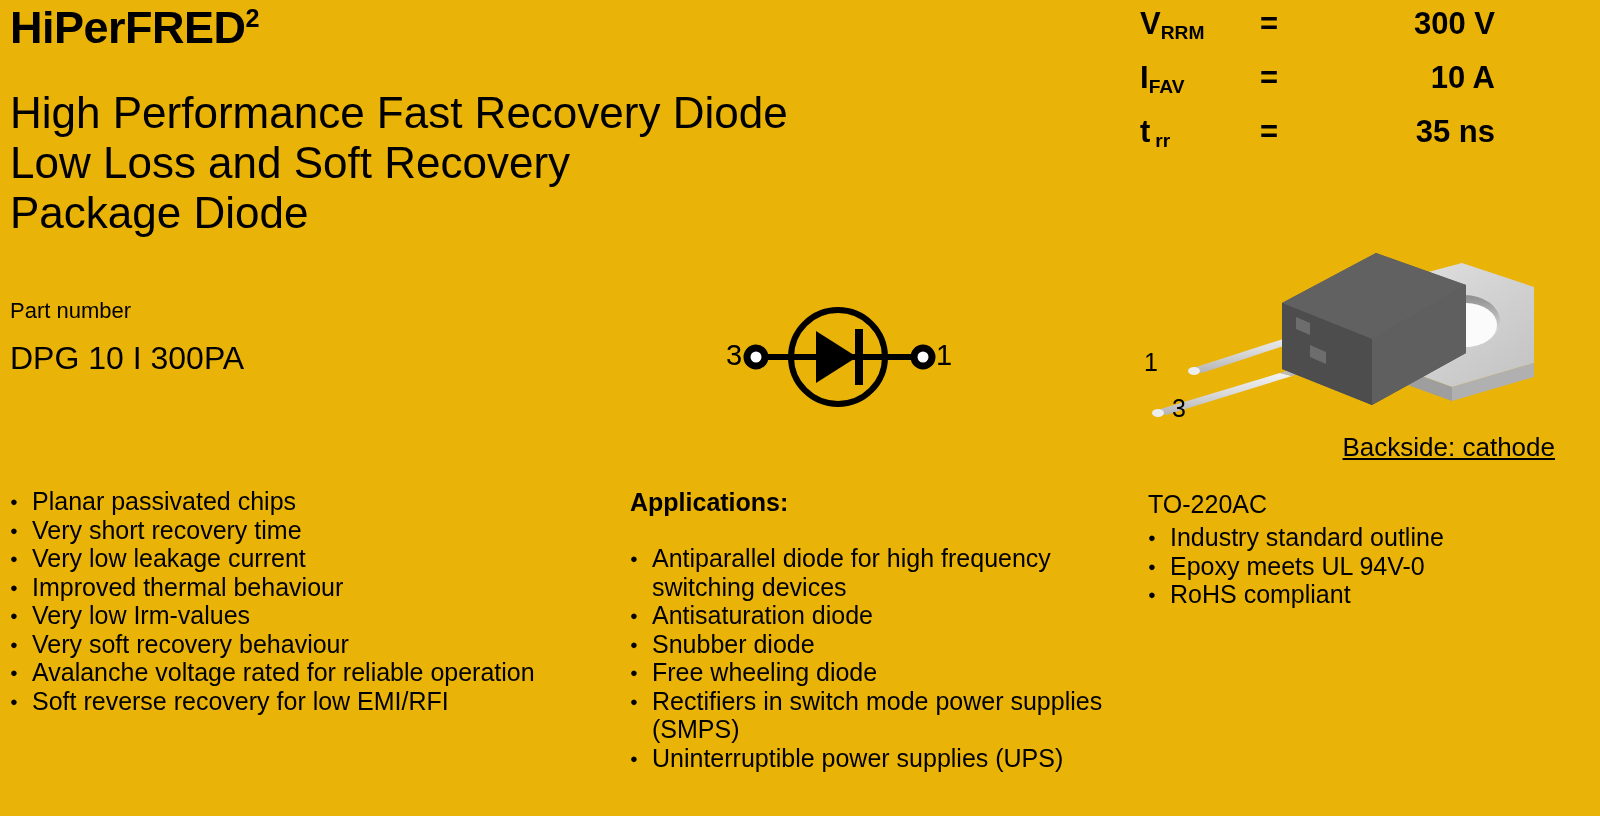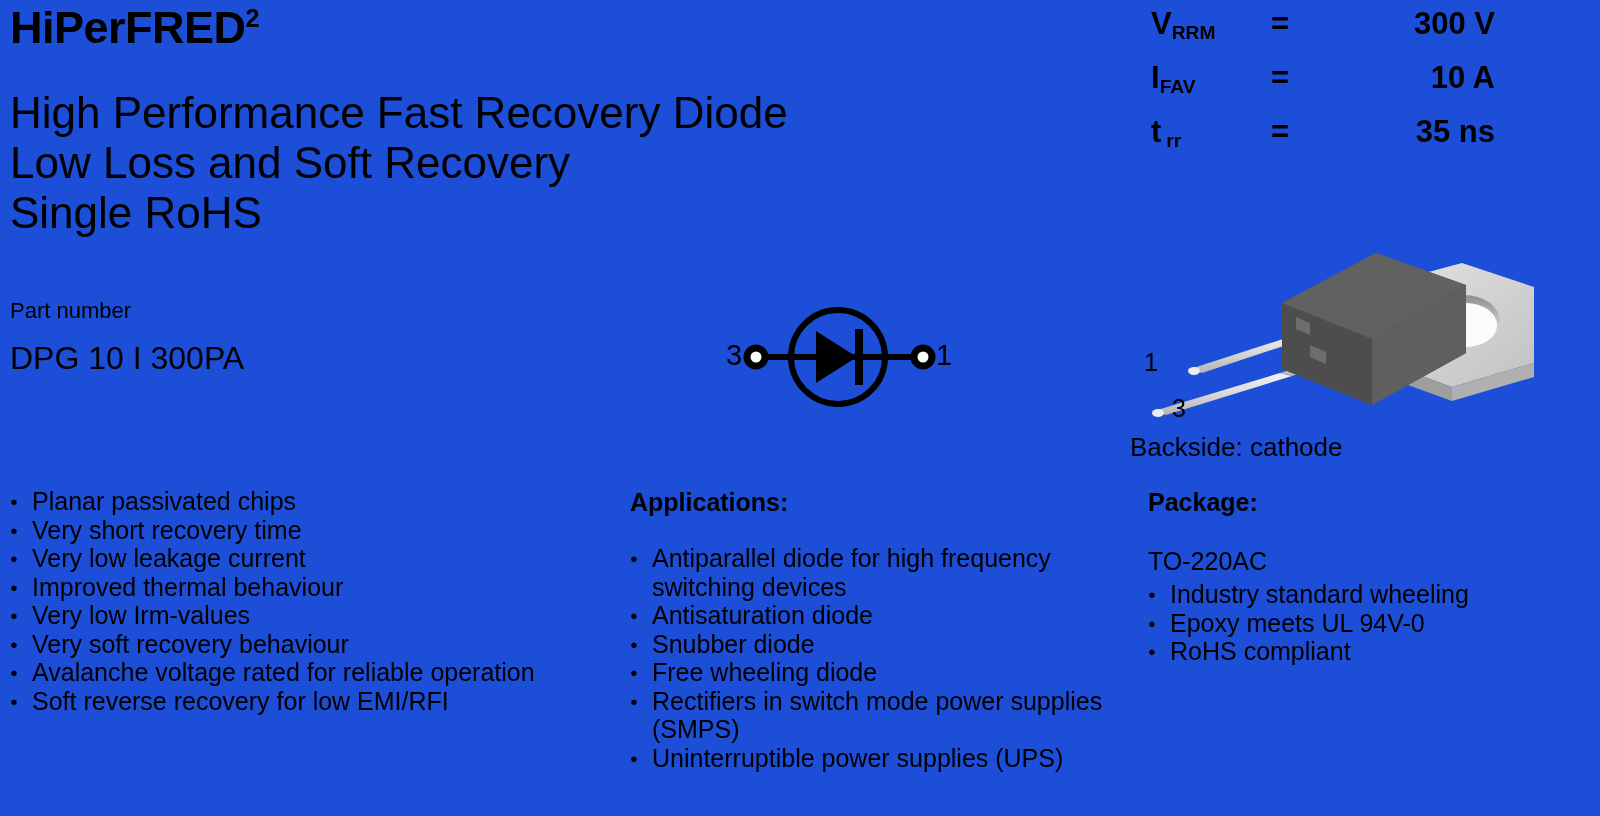--- a/index.html
+++ b/index.html
@@ -9,21 +9,21 @@
   }
   body {
     font-family: "Liberation Sans", sans-serif;
     color: #000000;
     -webkit-font-smoothing: antialiased;
   }
   #page {
     position: relative;
     width: 1600px;
     height: 816px;
-    background: #1d4ed8;
+    background: #eab308;
     overflow: hidden;
   }
 
   
   #brand-title {
     position: absolute;
     left: 10px;
     top: 4px;
     font-size: 45px;
     font-weight: bold;
@@ -69,21 +69,20 @@
     left: 1140px;
     top: 6px;
     width: 360px;
     font-size: 31px;
     font-weight: bold;
   }
   .param-row {
     display: flex;
     align-items: baseline;
     height: 54px;
-    margin-left: 11px;
   }
   .param-symbol {
     width: 120px;
     white-space: nowrap;
   }
   .param-symbol sub {
     font-size: 0.62em;
     vertical-align: baseline;
     position: relative;
     top: 0.27em;
@@ -130,21 +129,23 @@
     left: 1130px;
     top: 235px;
     width: 460px;
     height: 200px;
   }
   #package-caption {
     position: absolute;
     left: 1130px;
     top: 432px;
     width: 425px;
+    text-align: right;
     font-size: 26px;
+    text-decoration: underline;
   }
   .lead-label {
     position: absolute;
     font-size: 25px;
   }
 
   
   .column {
     position: absolute;
     top: 487px;
@@ -191,21 +192,21 @@
 
 <div id="page">
 
   <div id="brand-title">
     <span>HiPerFRED</span><sup>2</sup>
   </div>
 
   <div id="subtitle-block">
     <div>High Performance Fast Recovery Diode</div>
     <div>Low Loss and Soft Recovery</div>
-    <div>Single RoHS</div>
+    <div>Package Diode</div>
   </div>
 
   <div id="partnumber-block">
     <div id="partnumber-label">Part number</div>
     <div id="partnumber-value">DPG 10 I 300PA</div>
   </div>
 
   <div id="param-table">
 
     <div class="param-row">
@@ -315,22 +316,21 @@
       <li>Antiparallel diode for high frequency switching devices</li>
       <li>Antisaturation diode</li>
       <li>Snubber diode</li>
       <li>Free wheeling diode</li>
       <li>Rectifiers in switch mode power supplies (SMPS)</li>
       <li>Uninterruptible power supplies (UPS)</li>
     </ul>
   </div>
 
   <div class="column" id="col-package">
-    <div class="col-heading">Package:</div>
     <div class="plain-line">TO-220AC</div>
     <ul class="bullets">
-      <li>Industry standard wheeling</li>
+      <li>Industry standard outline</li>
       <li>Epoxy meets UL 94V-0</li>
       <li>RoHS compliant</li>
     </ul>
   </div>
 
 </div>
 
 </body></html>

